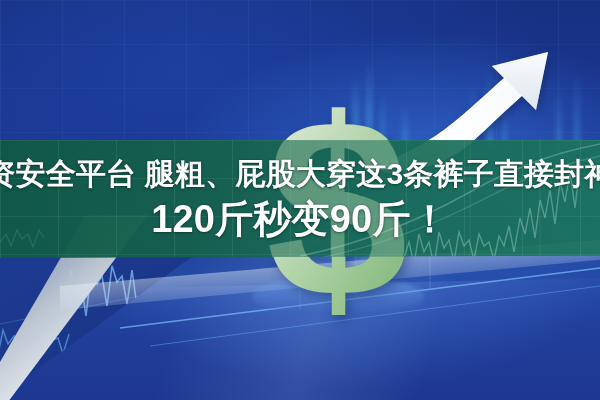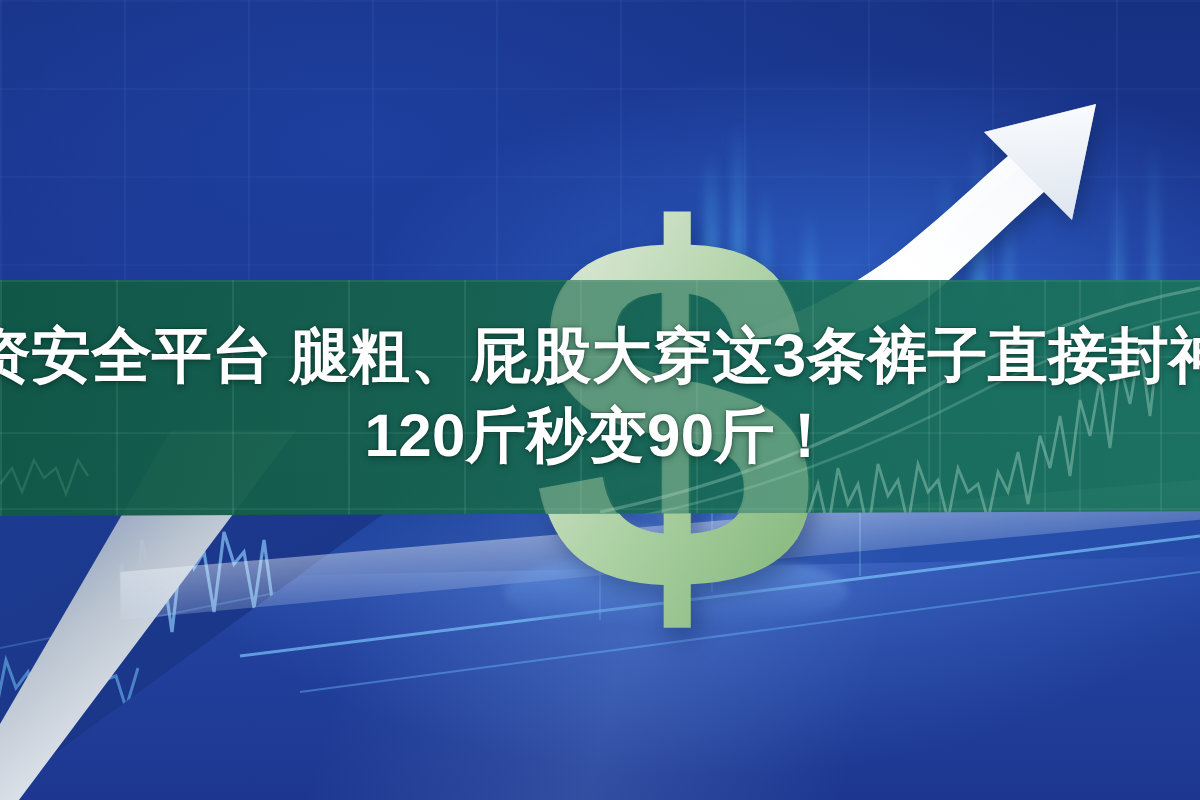--- a/index.html
+++ b/index.html
@@ -200,21 +200,21 @@
   .line {
     color: #ffffff;
     font-weight: 700;
     font-size: 30px;
     line-height: 1.22;
     white-space: nowrap;
     text-shadow: 0 1px 3px rgba(0,40,30,.55), 0 0 1px rgba(0,0,0,.5);
     letter-spacing: .2px;
   }
   .line-1 { font-size: 30px; }
-  .line-2 { font-size: 30px; }
+  .line-2 { font-size: 38px; }
 </style>
 </head>
 <body>
 
 <div id="stage">
 
   <div class="sky"></div>
   <div class="sky-grid"></div>
 
   <div class="bar-glow" style="left:352px;top:76px;width:7px;height:70px;"></div>

